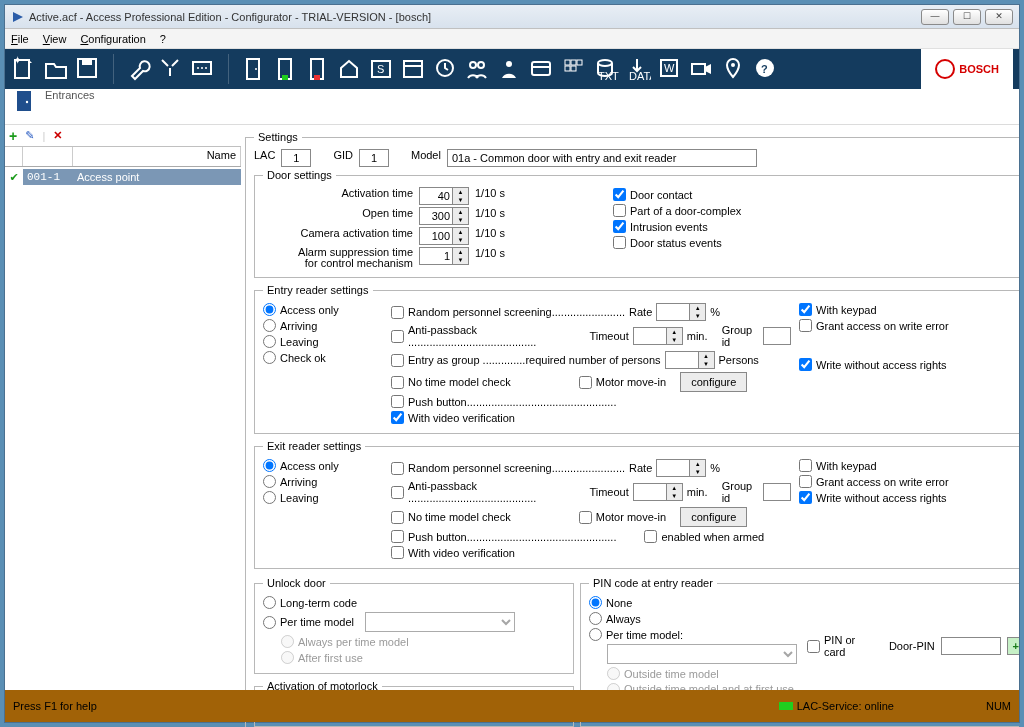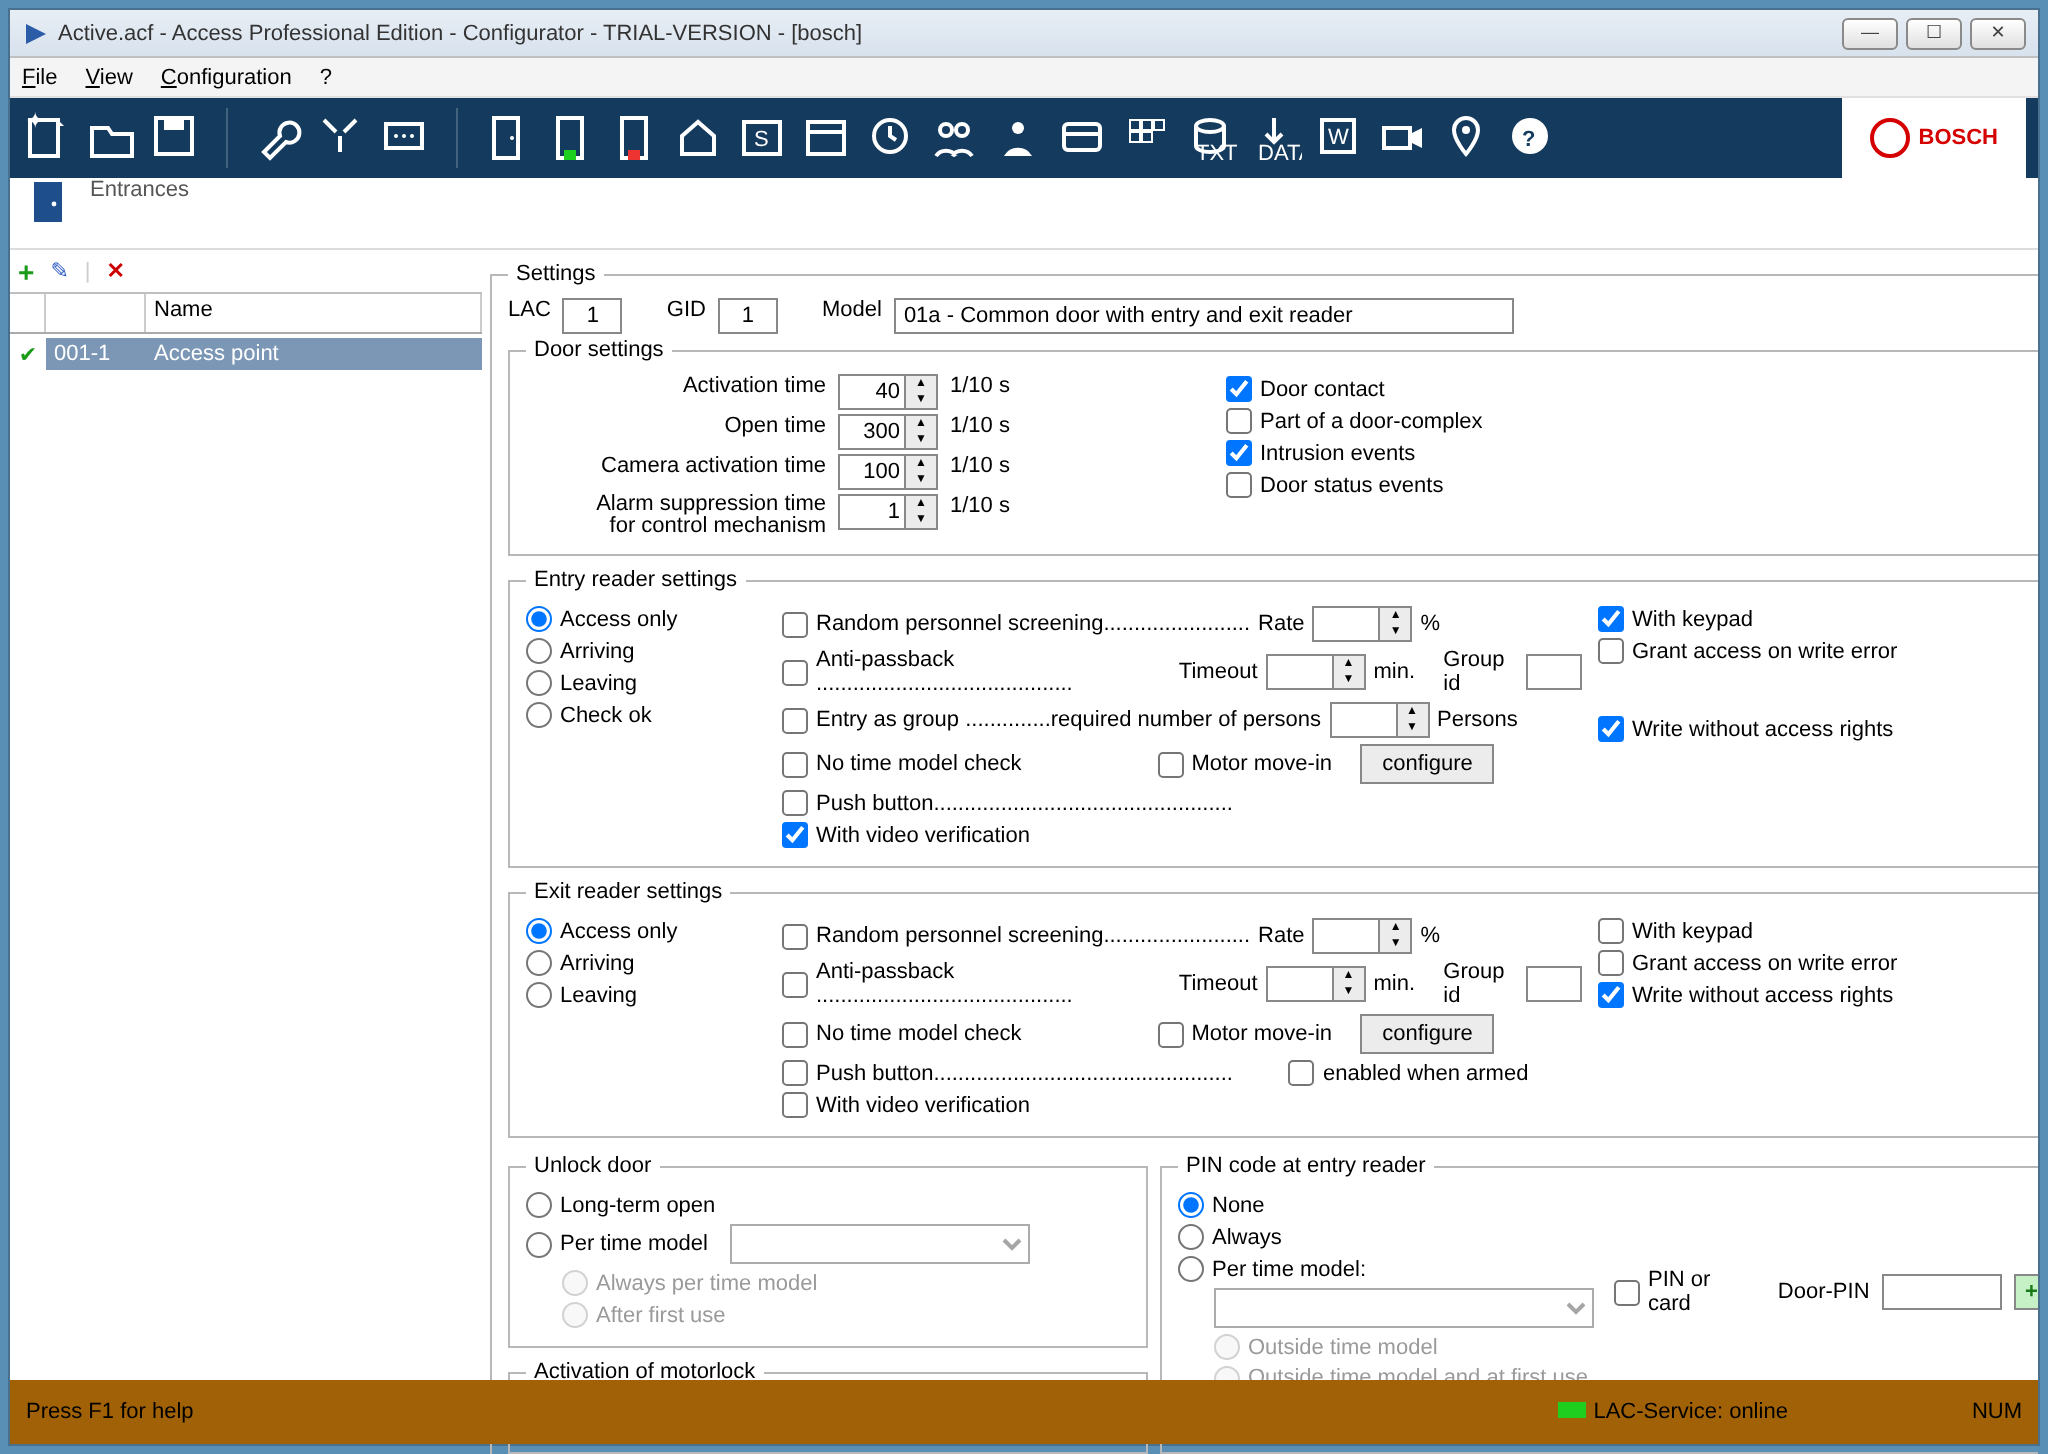--- a/index.html
+++ b/index.html
@@ -19,26 +19,26 @@
 .brand { margin-left: auto; background: #fff; height: 40px; display: flex; align-items: center; padding: 0 14px; font-weight: bold; font-size: 16px; color: #d50000; gap: 4px; }
 .brand-ico { width: 20px; height: 20px; border: 2px solid #d50000; border-radius: 50%; display: inline-block; position: relative; }
 .content { display: flex; height: calc(100% - 104px); }
 .pane-hdr { height: 36px; display: flex; padding: 0 10px; gap: 10px; border-bottom: 1px solid #dcdcdc; font-size: 15px; color: #555; }
 .left-pane { width: 236px; border-right: 0px solid #c0c0c0; }
 .list-tools { height: 22px; display: flex; align-items: center; padding: 0 4px; gap: 8px; border-bottom: 1px solid #c0c0c0; }
 .list-tools .plus { color: #1a9b1a; font-weight: bold; font-size: 14px; }
 .list-tools .pen { color: #2a5cc2; }
 .list-tools .x { color: #cc0000; font-weight: bold; }
 .list-header { display: flex; background: #fff; border-bottom: 1px solid #aaa; height: 20px; }
-.list-header > div { border-right: 1px solid #ccc; padding: 2px 4px; }
+.list-header > div { border-right: 1px solid #ccc; padding: 2px 4px; text-align: right; }
 .lh-a { width: 18px; } .lh-b { width: 50px; } .lh-c { flex: 1; }
 .list-row { display: flex; height: 20px; align-items: center; }
 .list-row .sel { background: #7b97b5; color: #fff; padding: 2px 4px; }
 .lr-ico { width: 18px; text-align: center; color: #1a9b1a; }
-.lr-id { width: 50px; } .lr-nm { flex: 1; }
+.lr-id { width: 50px; font-family: Liberation Mono, monospace; } .lr-nm { flex: 1; }
 
 .right-pane { flex: 1; padding: 4px 8px 4px 4px; overflow: auto; }
 fieldset { border: 1px solid #b8b8b8; margin: 2px 0 6px 0; padding: 4px 8px 6px 8px; }
 legend { padding: 0 4px; }
 .row { display: flex; align-items: flex-start; gap: 6px; margin: 2px 0; }
 input[type=text].fld { border: 1px solid #888; height: 18px; padding: 0 4px; background: #fff; }
 .spinner { display: flex; }
 .spinner input { width: 34px; height: 18px; border: 1px solid #888; text-align: right; padding-right: 2px; }
 .spinner .ud { width: 16px; height: 18px; border: 1px solid #888; border-left: none; display: flex; flex-direction: column; }
 .spinner .ud div { flex: 1; font-size: 6px; text-align: center; line-height: 8px; background: #ececec; }
@@ -470,21 +470,21 @@
             </div>
           </div>
         </fieldset>
 
         <div class="bottom-split">
           <div style="flex:0 0 320px">
             <fieldset>
               <legend>Unlock door</legend>
               <div class="chk">
                   <input type="radio" name="ul" style="">
-                  <span>Long-term open</span>
+                  <span>Long-term code</span>
                 </div>
               <div class="chk"><input type="radio" name="ul" style=""><span>Per time model</span>
                 &nbsp;<select style="width:150px" disabled=""></select></div>
               <div class="chk gray" style="margin-left:18px">
                   <input type="radio" name="ul2" disabled="" style="">
                   <span>Always per time model</span>
                 </div>
               <div class="chk gray" style="margin-left:18px">
                   <input type="radio" name="ul2" disabled="" style="">
                   <span>After first use</span>

